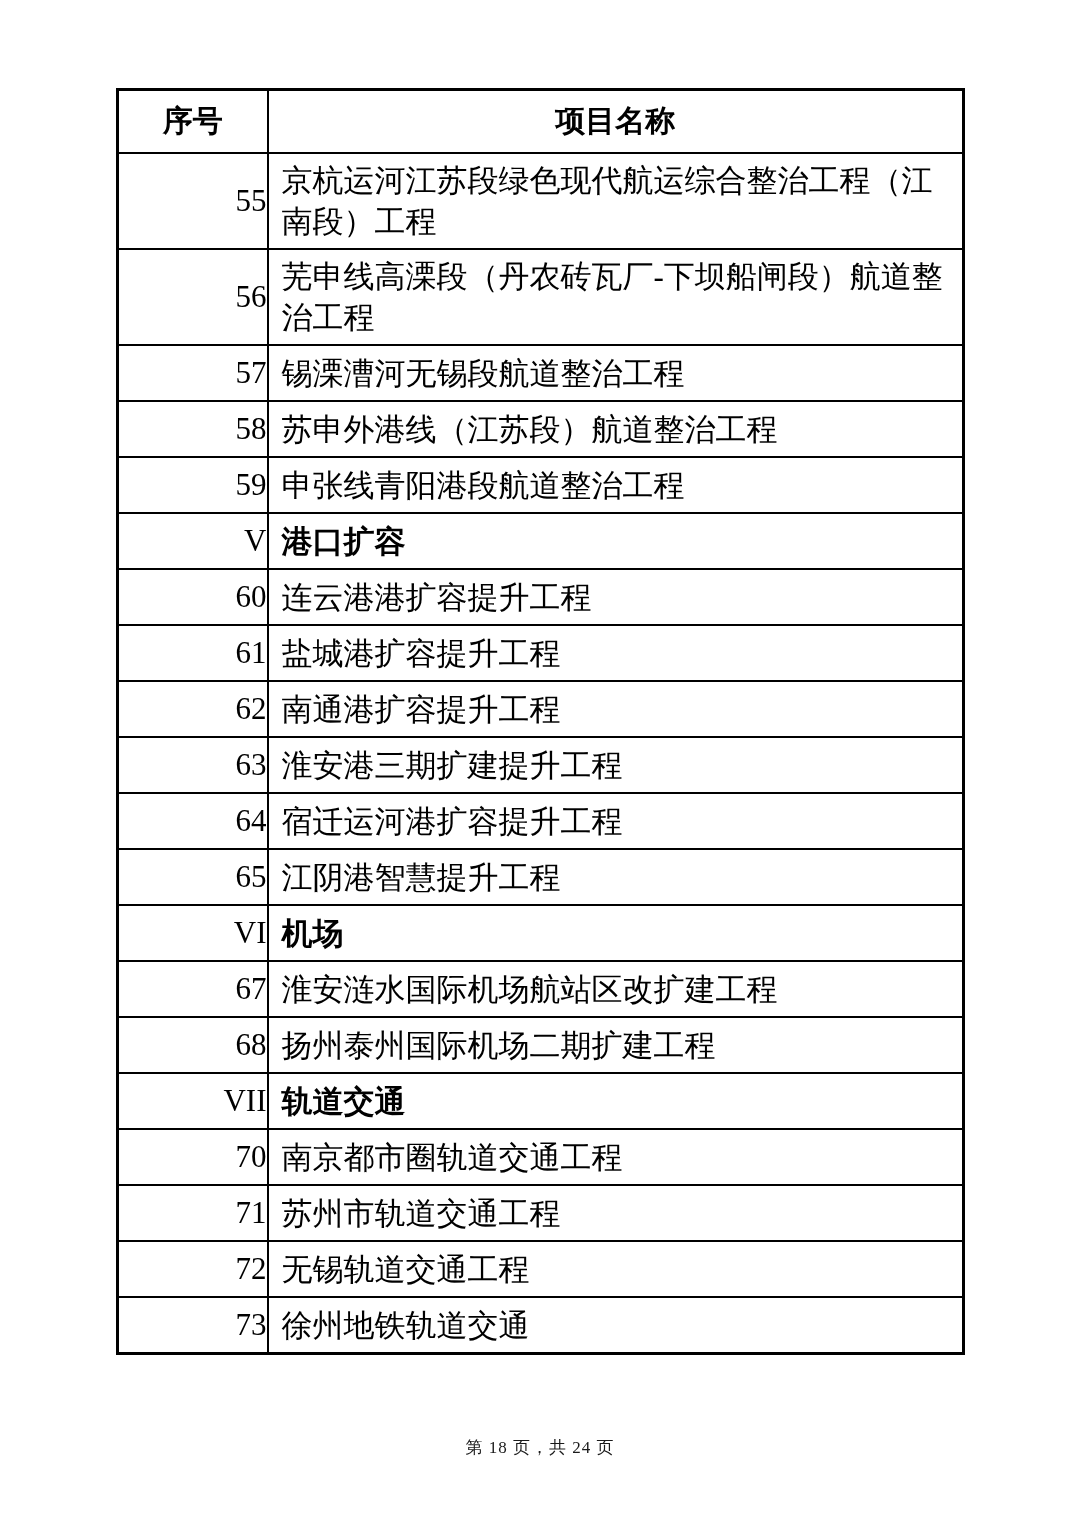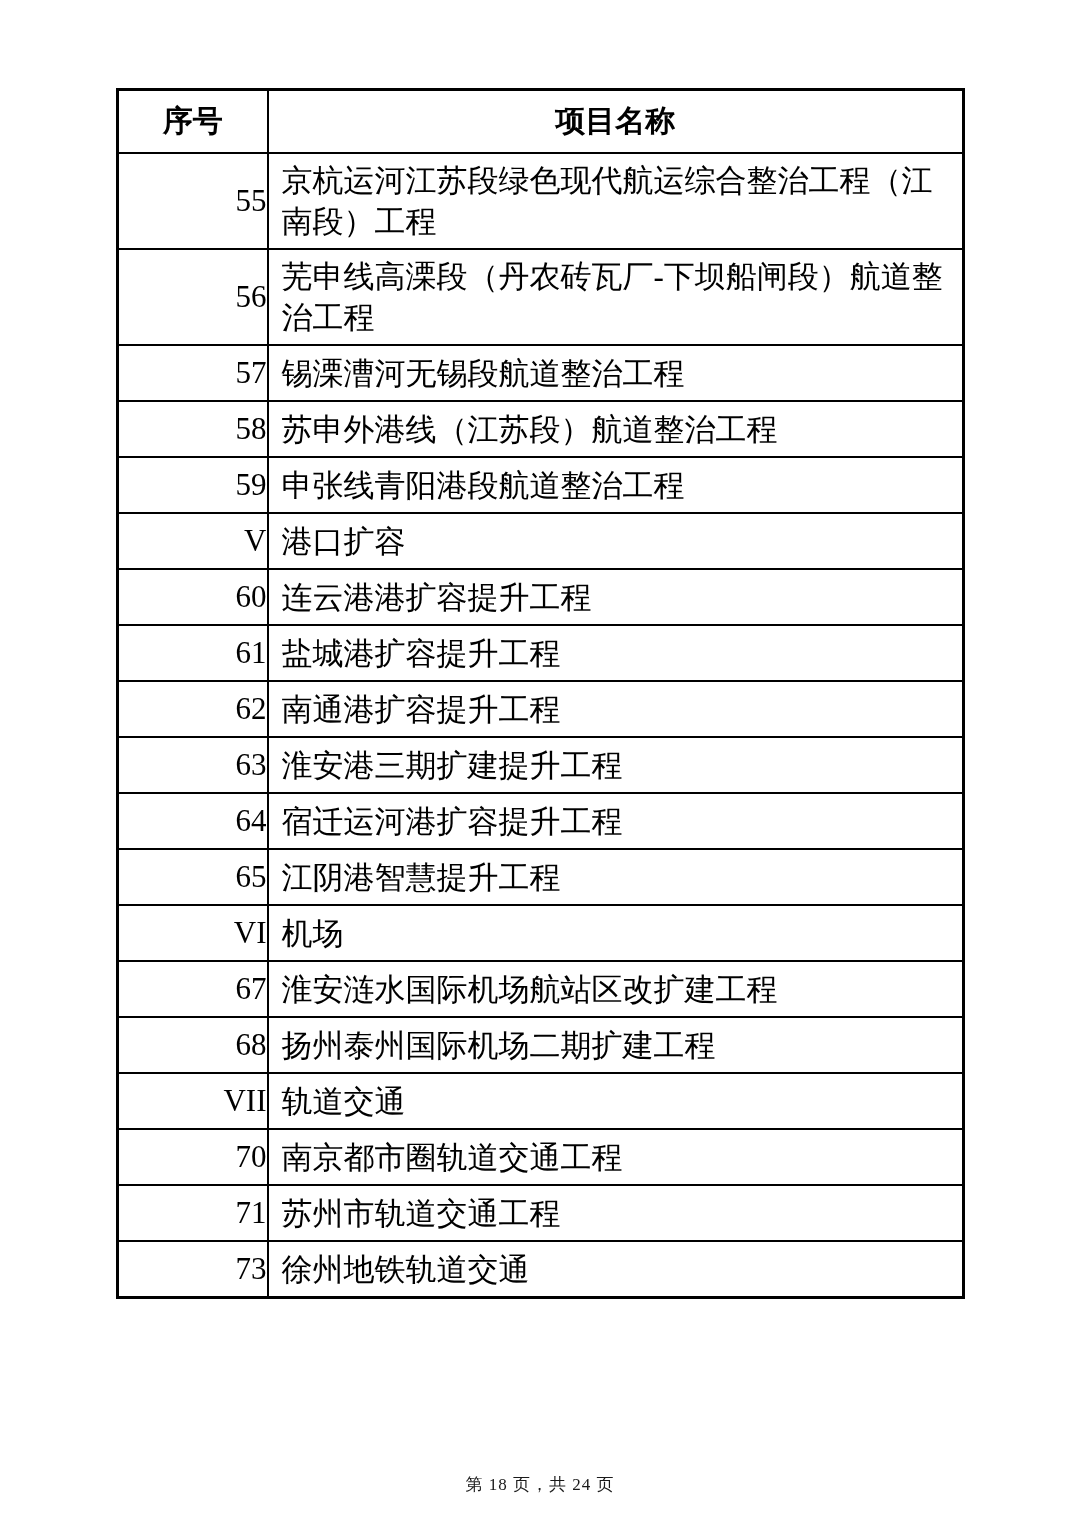--- a/index.html
+++ b/index.html
@@ -50,25 +50,25 @@
     font-family: "Liberation Serif", "DejaVu Serif", serif;
     font-size: 31px;
     line-height: 41px;
     text-align: left;
     padding: 2px 2px 2px 13px;
   }
   tr.row-single td { height: 50px; }
   tr.row-double td { height: 90px; }
   tr.row-section td.cell-name {
     font-family: "Liberation Sans", "DejaVu Sans", sans-serif;
-    font-weight: normal;
+    font-weight: bold;
   }
   .footer {
     position: absolute;
-    top: 1473px;
+    top: 1436px;
     left: 0;
     width: 100%;
     text-align: center;
     font-family: "Liberation Serif", "DejaVu Serif", serif;
     font-size: 17px;
     color: #1a1a1a;
     letter-spacing: 1px;
   }
 </style>
 </head>
@@ -155,20 +155,24 @@
         </tr>
         <tr class="row-single">
           <td class="cell-no">70</td>
           <td class="cell-name">南京都市圈轨道交通工程</td>
         </tr>
         <tr class="row-single">
           <td class="cell-no">71</td>
           <td class="cell-name">苏州市轨道交通工程</td>
         </tr>
         <tr class="row-single">
+          <td class="cell-no">72</td>
+          <td class="cell-name">无锡轨道交通工程</td>
+        </tr>
+        <tr class="row-single">
           <td class="cell-no">73</td>
           <td class="cell-name">徐州地铁轨道交通</td>
         </tr>
       </tbody>
   </table>
 
   <div class="footer">第 18 页，共 24 页</div>
 
 </div>
 

